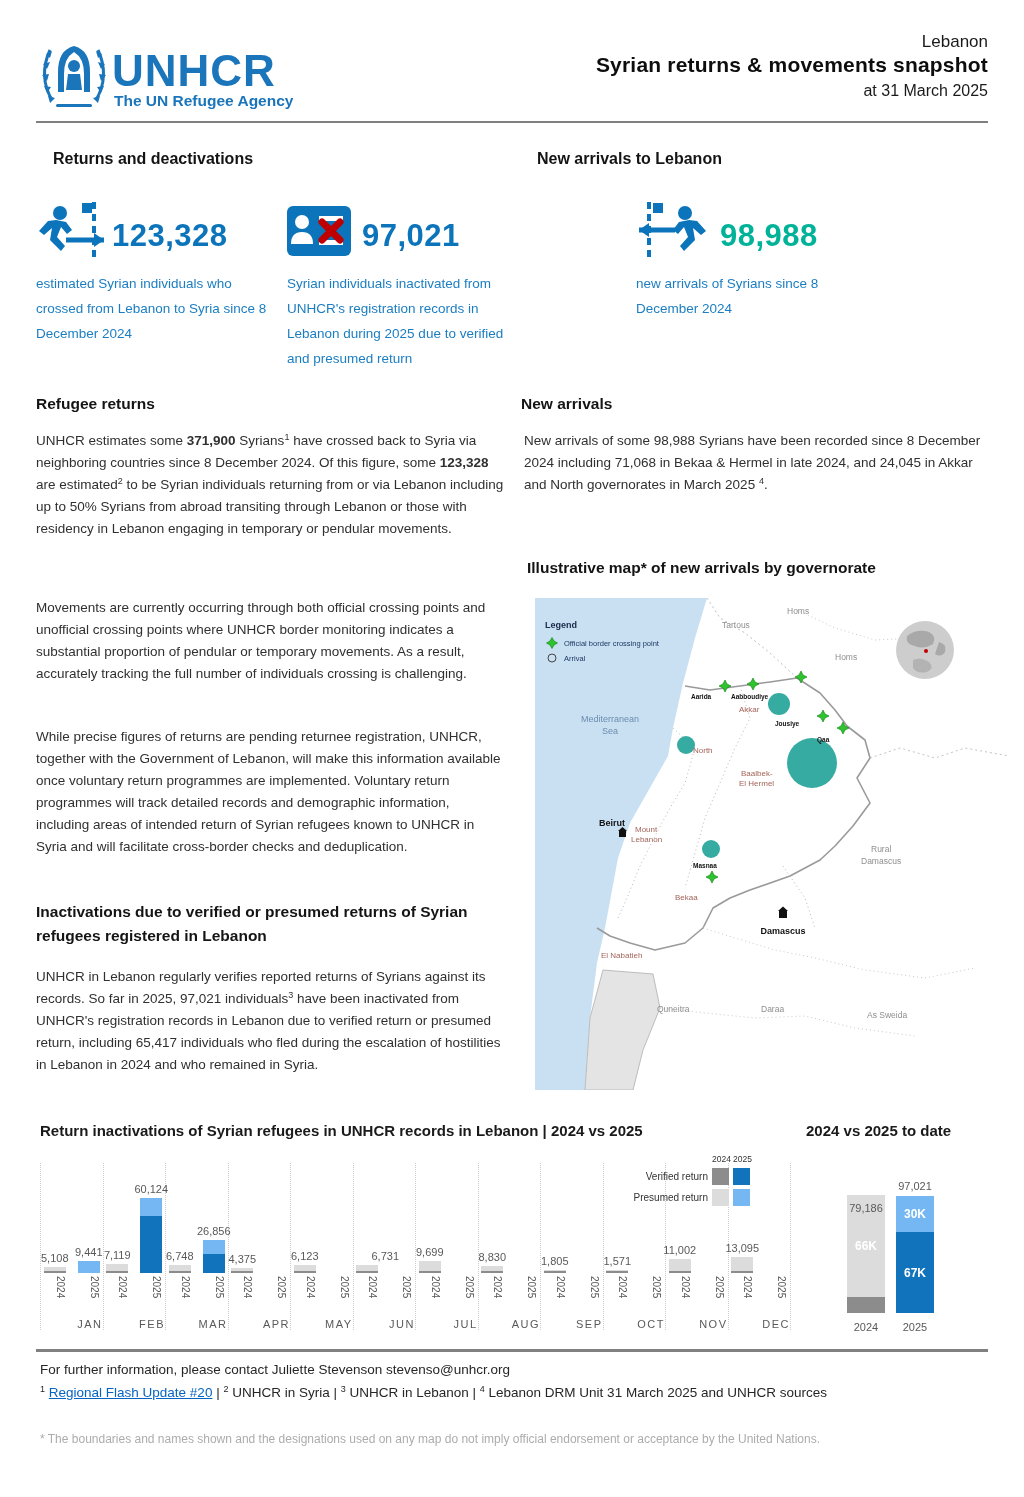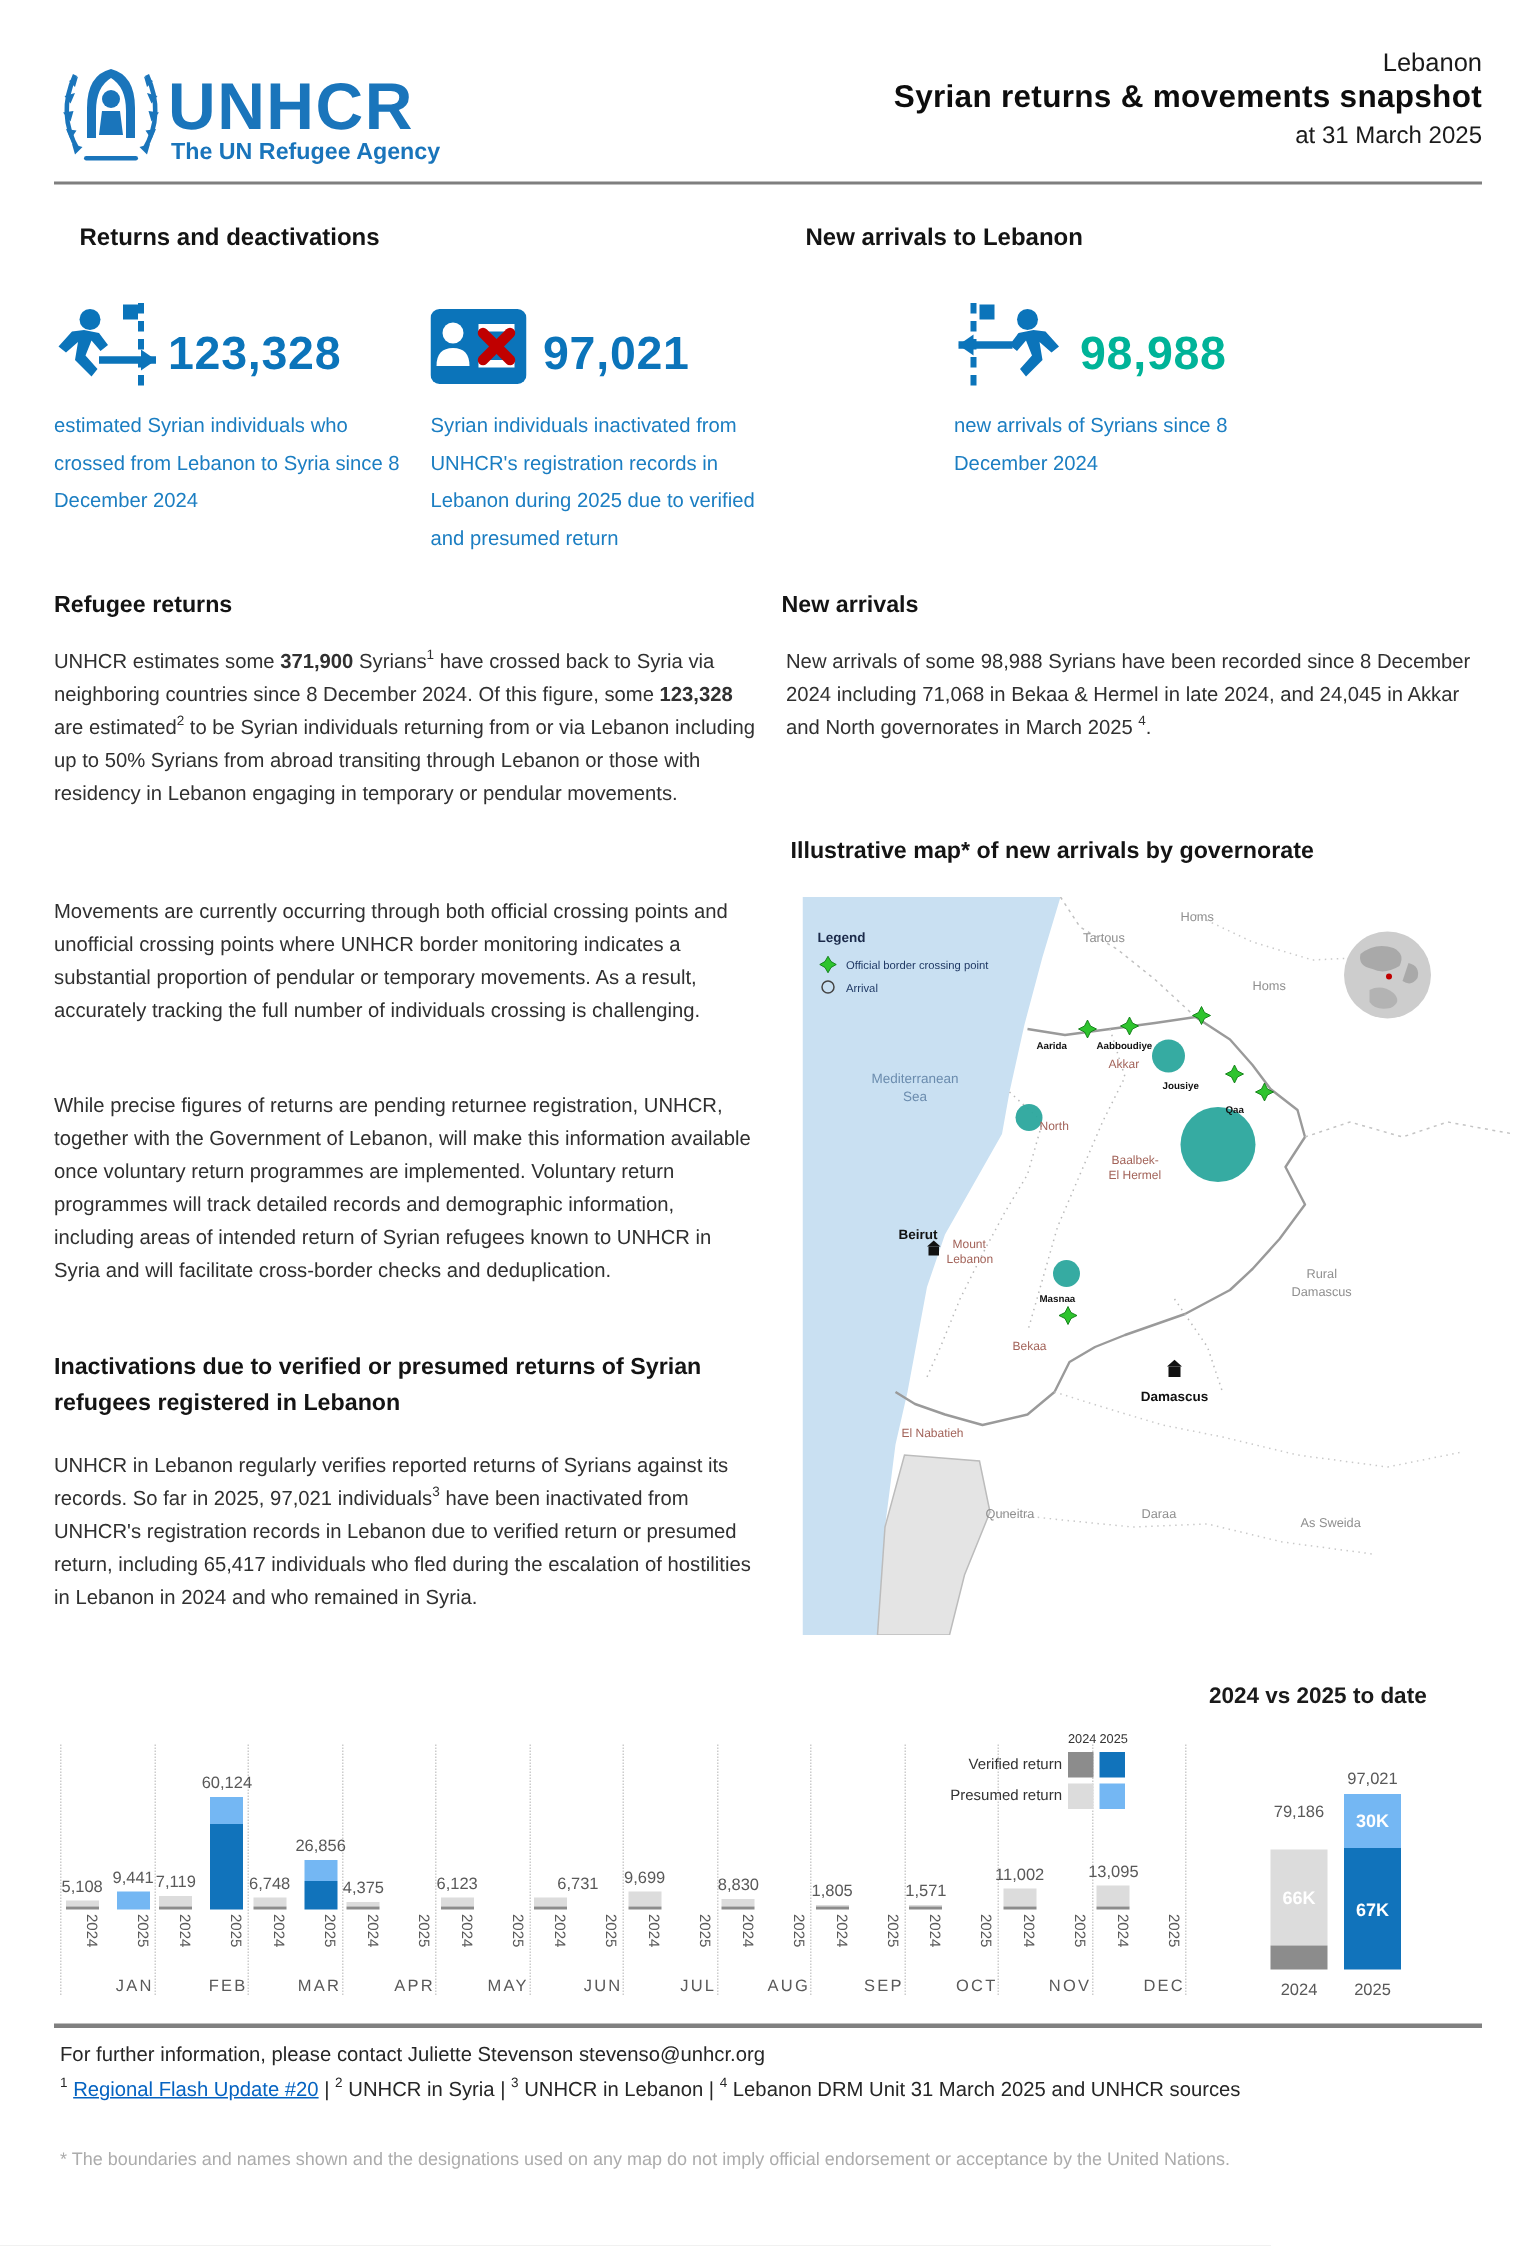--- a/index.html
+++ b/index.html
@@ -242,20 +242,21 @@
       <text x="226" y="414" class="mp-syr">Daraa</text>
       <text x="332" y="420" class="mp-syr">As Sweida</text>
       <text x="158" y="270" class="mp-cross">Masnaa</text>
       <text x="282" y="144" class="mp-cross">Qaa</text>
       <text x="156" y="101" class="mp-cross">Aarida</text>
       <text x="196" y="101" class="mp-cross">Aabboudiye</text>
       <text x="240" y="128" class="mp-cross">Jousiye</text>
     </svg>
   </div>
 
+  <div class="abs chart-title" style="left:40px;top:1122px;width:745px;">Return inactivations of Syrian refugees in UNHCR records in Lebanon | 2024 vs 2025</div>
   <div class="abs chart-title" style="left:806px;top:1122px;">2024 vs 2025 to date</div>
 
   <div class="abs m-chart" style="left:40px;top:1163px;">
       <div class="m-group">
         <div class="m-bars">
           <div class="slot">
             <div class="seg" style="height: 4.37183px; background: rgb(220, 220, 220); width: 100%;"></div>
             <div class="seg" style="height: 2px; background: rgb(140, 140, 140); width: 100%;"></div>
             <div class="vlabel" style="bottom: 9.37183px;">5,108</div>
           </div>
@@ -454,21 +455,21 @@
       <div class="leg-sw sw-dg"></div>
       <div class="leg-sw sw-db"></div>
       <div class="leg-lab">Presumed return</div>
       <div class="leg-sw sw-lg"></div>
       <div class="leg-sw sw-lb"></div>
     </div>
   </div>
 
   <div class="abs td-wrap" style="left:830px;top:1165px;">
       <div class="td-bar" style="left: 17px;">
-        <div class="td-seg" style="height: 64px; background: rgb(220, 220, 220);">66K</div>
+        <div class="td-seg" style="height: 102px; background: rgb(220, 220, 220);">66K</div>
         <div class="td-seg" style="height: 15.9013px; background: rgb(140, 140, 140);"></div>
       </div>
       <div class="td-total" style="left: 36px; bottom: 141.492px; transform: translateX(-50%);">79,186</div>
       <div class="td-x" style="left: 17px;">2024</div>
       <div class="td-bar" style="left: 66px;">
         <div class="td-seg" style="height: 36.1777px; background: rgb(116, 183, 243);">30K</div>
         <div class="td-seg" style="height: 80.8223px; background: rgb(17, 115, 187);">67K</div>
       </div>
       <div class="td-total" style="left: 85px; bottom: 163px; transform: translateX(-50%);">97,021</div>
       <div class="td-x" style="left: 66px;">2025</div>

